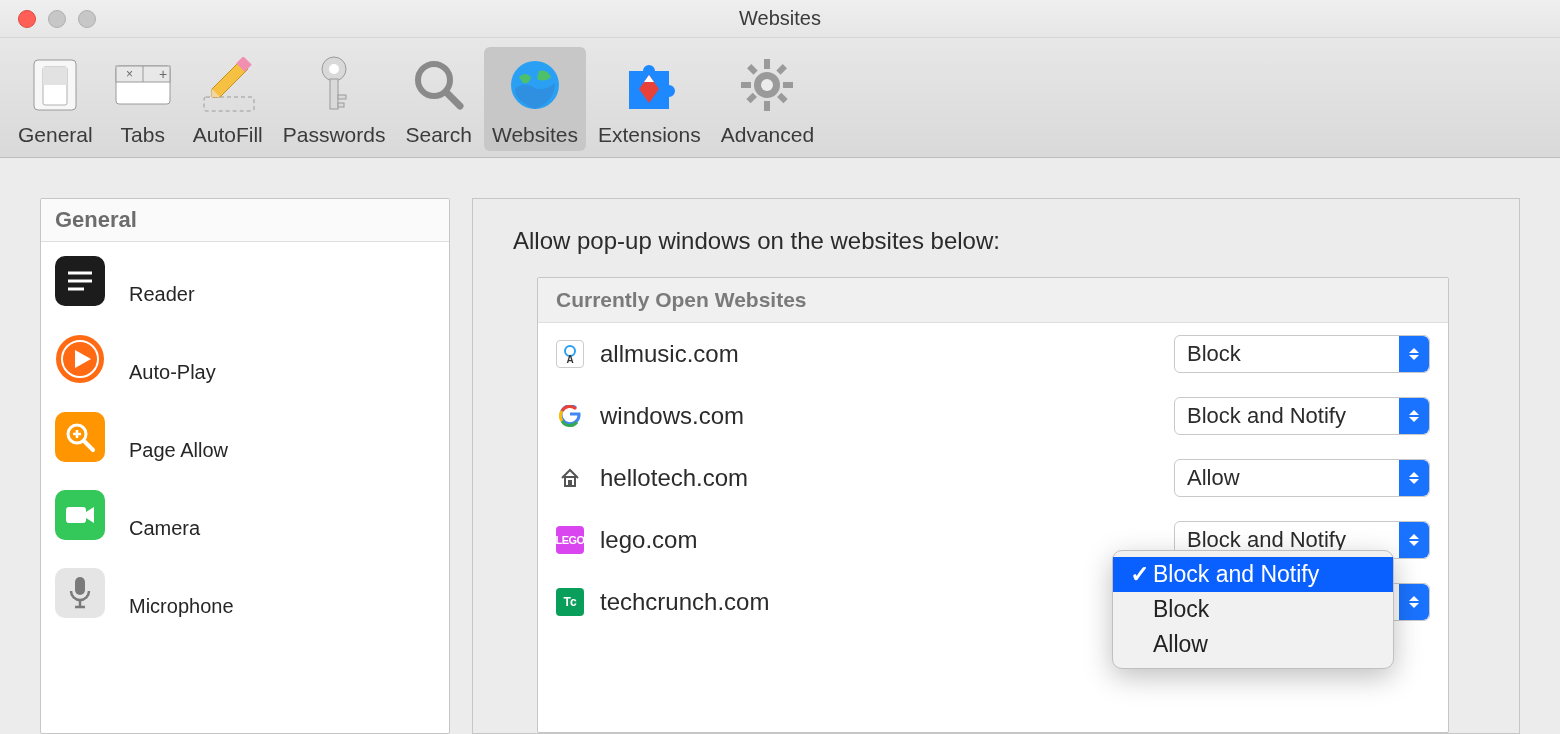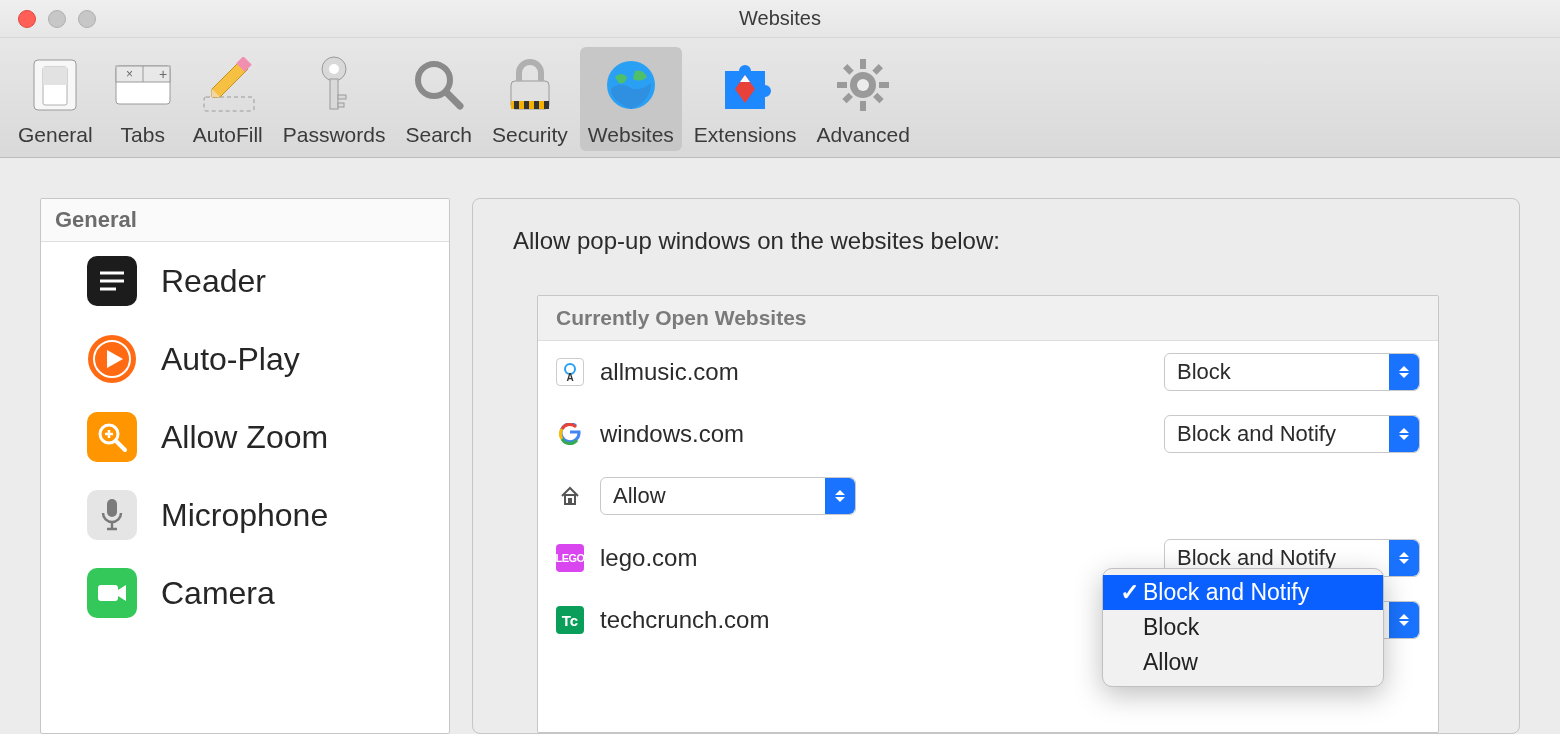--- a/index.html
+++ b/index.html
@@ -47,31 +47,31 @@
   
   .sidebar {
     width: 410px; background:#fff; border:1px solid #c6c6c6; border-radius:2px;
     display:flex; flex-direction:column; overflow:hidden;
   }
   .sidebar-header {
     padding: 8px 14px; font-size: 22px; font-weight:600; color:#6c6c6c;
     border-bottom:1px solid #dedede; background:#fafafa;
   }
   .sidebar-item {
-    display:flex; align-items:center; gap:24px; padding:14px 14px;
-    font-size:32px; color:#262626;margin-left:32px;
+    display:flex; align-items:flex-end; gap:24px; padding:14px 14px;
+    font-size:20px; color:#262626;
   }
   .side-icon {
     width:50px; height:50px; border-radius:10px;
     display:flex; align-items:center; justify-content:center;
     color:#fff; flex-shrink:0;
   }
 
   
-  .main { flex:1; display:flex; flex-direction:column; border:1px solid #c6c6c6; background:#ececec; border-radius:8px; padding: 28px 16px 0 0; position:relative;gap:18px; }
+  .main { flex:1; display:flex; flex-direction:column; border:1px solid #c6c6c6; background:#ececec; border-radius:0; padding: 28px 6px 0 0; position:relative; }
   .main-heading { font-size:24px; color:#2b2b2b; padding: 0 40px 22px 40px; }
   .list-box {
     margin: 0 64px; border:1px solid #c6c6c6; background:#fff; border-radius:2px;
     flex:1; overflow:visible; position:relative;
   }
   .list-section-header {
     background:#f0f0f0; border-bottom:1px solid #dedede;
     font-size:21px; font-weight:600; color:#7a7a7a;
     padding: 10px 18px;
   }
@@ -183,37 +183,20 @@
   <div class="toolbar-item">
     <div class="toolbar-icon">
       <svg width="54" height="54" viewBox="0 0 54 54">
           <circle cx="22" cy="22" r="16" fill="none" stroke="#8a8a8a" stroke-width="6"></circle>
           <line x1="34" y1="34" x2="48" y2="48" stroke="#8a8a8a" stroke-width="7" stroke-linecap="round"></line>
         </svg>
     </div>
     <span class="toolbar-label">Search</span>
   </div>
 
-  <div class="toolbar-item">
-    <div class="toolbar-icon">
-      <svg width="46" height="56" viewBox="0 0 46 56">
-          <rect x="4" y="24" width="38" height="28" rx="4" fill="#e0e0e0" stroke="#9a9a9a"></rect>
-          <rect x="4" y="44" width="38" height="8" fill="repeating-linear-gradient(45deg,#333,#333 4px,#f6b000 4px,#f6b000 8px)"></rect>
-          <rect x="4" y="44" width="38" height="8" fill="#f6b000"></rect>
-          <g>
-            <rect x="7" y="44" width="5" height="8" fill="#333"></rect>
-            <rect x="17" y="44" width="5" height="8" fill="#333"></rect>
-            <rect x="27" y="44" width="5" height="8" fill="#333"></rect>
-            <rect x="37" y="44" width="5" height="8" fill="#333"></rect>
-          </g>
-          <path d="M12 24 v-8 a11 11 0 0 1 22 0 v8" fill="none" stroke="#b0b0b0" stroke-width="6"></path>
-        </svg>
-    </div>
-    <span class="toolbar-label">Security</span>
-  </div>
 
 
   <div class="toolbar-item active">
     <div class="toolbar-icon">
       <svg width="52" height="52" viewBox="0 0 52 52">
           <circle cx="26" cy="26" r="24" fill="#2aa0f4"></circle>
           <path d="M6 30 q8 -8 18 -2 q10 6 22 -4 q0 18 -20 26 q-20 -8 -20 -20" fill="#2f8fe0"></path>
           <path d="M10 18 q6 -6 12 0 q-2 8 -8 6 z" fill="#4fc06a"></path>
           <path d="M30 12 q8 -2 12 6 q-6 6 -14 2 z" fill="#4fc06a"></path>
         </svg>
@@ -286,44 +269,44 @@
 
     <div class="sidebar-item">
       <div class="side-icon" style="background:#ff9500">
         <svg width="32" height="32" viewBox="0 0 32 32">
             <circle cx="13" cy="13" r="9" fill="none" stroke="#fff" stroke-width="3"></circle>
             <line x1="20" y1="20" x2="29" y2="29" stroke="#fff" stroke-width="4" stroke-linecap="round"></line>
             <line x1="9" y1="13" x2="17" y2="13" stroke="#fff" stroke-width="2.5"></line>
             <line x1="13" y1="9" x2="13" y2="17" stroke="#fff" stroke-width="2.5"></line>
           </svg>
       </div>
-      <span>Allow Zoom</span>
+      <span>Page Allow</span>
+    </div>
+
+    <div class="sidebar-item">
+      <div class="side-icon" style="background:#34c759">
+        <svg width="32" height="24" viewBox="0 0 32 24">
+            <rect x="2" y="4" width="20" height="16" rx="3" fill="#fff"></rect>
+            <polygon points="22,9 30,4 30,20 22,15" fill="#fff"></polygon>
+          </svg>
+      </div>
+      <span>Camera</span>
     </div>
 
     <div class="sidebar-item">
       <div class="side-icon" style="background:#e5e5e5">
         <svg width="22" height="36" viewBox="0 0 22 36">
             <rect x="6" y="2" width="10" height="18" rx="5" fill="#7a7a7a"></rect>
             <path d="M2 16 a9 9 0 0 0 18 0" fill="none" stroke="#7a7a7a" stroke-width="2.5"></path>
             <line x1="11" y1="25" x2="11" y2="32" stroke="#7a7a7a" stroke-width="2.5"></line>
             <line x1="6" y1="32" x2="16" y2="32" stroke="#7a7a7a" stroke-width="2.5"></line>
           </svg>
       </div>
       <span>Microphone</span>
     </div>
-
-    <div class="sidebar-item">
-      <div class="side-icon" style="background:#34c759">
-        <svg width="32" height="24" viewBox="0 0 32 24">
-            <rect x="2" y="4" width="20" height="16" rx="3" fill="#fff"></rect>
-            <polygon points="22,9 30,4 30,20 22,15" fill="#fff"></polygon>
-          </svg>
-      </div>
-      <span>Camera</span>
-    </div>
   </div>
 
   <div class="main">
     <div class="main-heading">Allow pop-up windows on the websites below:</div>
 
     <div class="list-box">
       <div class="list-section-header">Currently Open Websites</div>
 
       <div class="site-row">
         <div class="site-favicon" style="background:#fff;border:1px solid #ccc">
@@ -362,20 +345,21 @@
       </div>
 
       <div class="site-row">
         <div class="site-favicon" style="background:#fff">
           <svg width="24" height="24" viewBox="0 0 24 24">
               <path d="M4 12 l8 -8 l8 8" fill="none" stroke="#555" stroke-width="2"></path>
               <rect x="7" y="11" width="10" height="9" fill="none" stroke="#555" stroke-width="2"></rect>
               <rect x="10" y="14" width="4" height="5" fill="#555"></rect>
             </svg>
         </div>
+        <div class="site-name">hellotech.com</div>
         <div class="popup-select">
           <span class="sel-text">Allow</span>
           <span class="sel-arrows">
               <span class="tri up"></span>
               <span class="tri down"></span>
             </span>
         </div>
       </div>
 
       <div class="site-row">
@@ -384,21 +368,21 @@
         <div class="popup-select">
           <span class="sel-text">Block and Notify</span>
           <span class="sel-arrows">
               <span class="tri up"></span>
               <span class="tri down"></span>
             </span>
         </div>
       </div>
 
       <div class="site-row">
-        <div class="site-favicon" style="background:#0a9e5b;color:#fff;font-size:15px">Tc</div>
+        <div class="site-favicon" style="background:#0a9e5b;color:#fff;font-size:12px">Tc</div>
         <div class="site-name">techcrunch.com</div>
         <div class="popup-select">
           <span class="sel-text"></span>
           <span class="sel-arrows">
               <span class="tri up"></span>
               <span class="tri down"></span>
             </span>
         </div>
       </div>
 

